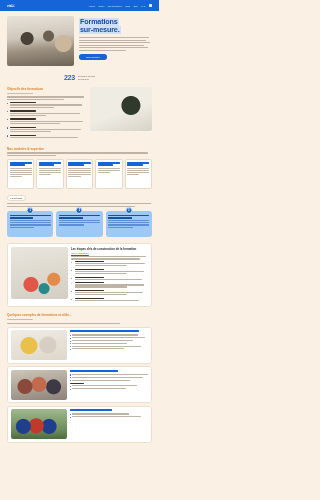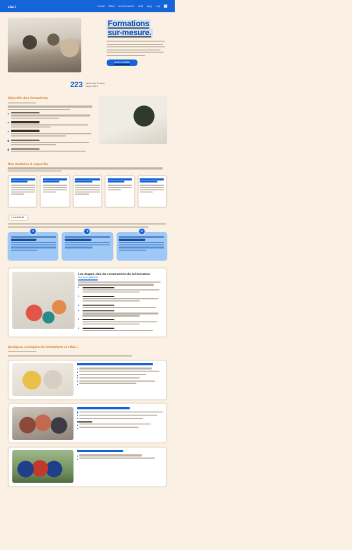--- a/index.html
+++ b/index.html
@@ -18,21 +18,21 @@
     height: 11px; background: #1565d8; width: 100%;
     display: flex; align-items: center; padding: 0 7px; gap: 3px;
   }
   .logo { font-size: 3px; font-weight: bold; color: #fff; letter-spacing: .1px; }
   .nav-spacer { flex: 1; }
   .nav-links { display: flex; gap: 3.5px; align-items: center; }
   .nav-link { font-size: 2.1px; color: #dbe8fb; white-space: nowrap; }
   .nav-sq { width: 3px; height: 3px; background: #dbe8fb; border-radius: .5px; }
 
   
-  .hero { display: flex; padding: 5px 7px 6px; gap: 23px; align-items: flex-start; text-decoration: underline; }
+  .hero { display: flex; padding: 5px 7px 6px; gap: 5px; align-items: flex-start; }
   .hero-img {
     width: 67px; height: 50px; border-radius: 2px; flex: none;
     background:
       radial-gradient(circle at 30% 45%, #4a4238 0 6px, transparent 7px),
       radial-gradient(circle at 62% 40%, #6b5f50 0 5px, transparent 6px),
       radial-gradient(circle at 84% 55%, #cbb79c 0 8px, transparent 9px),
       linear-gradient(175deg, #e8e3da 0%, #cfc7bb 42%, #9c907f 66%, #6d6458 100%);
   }
   .hero-right { flex: 1; padding-top: 2px; }
   .hero-title {

